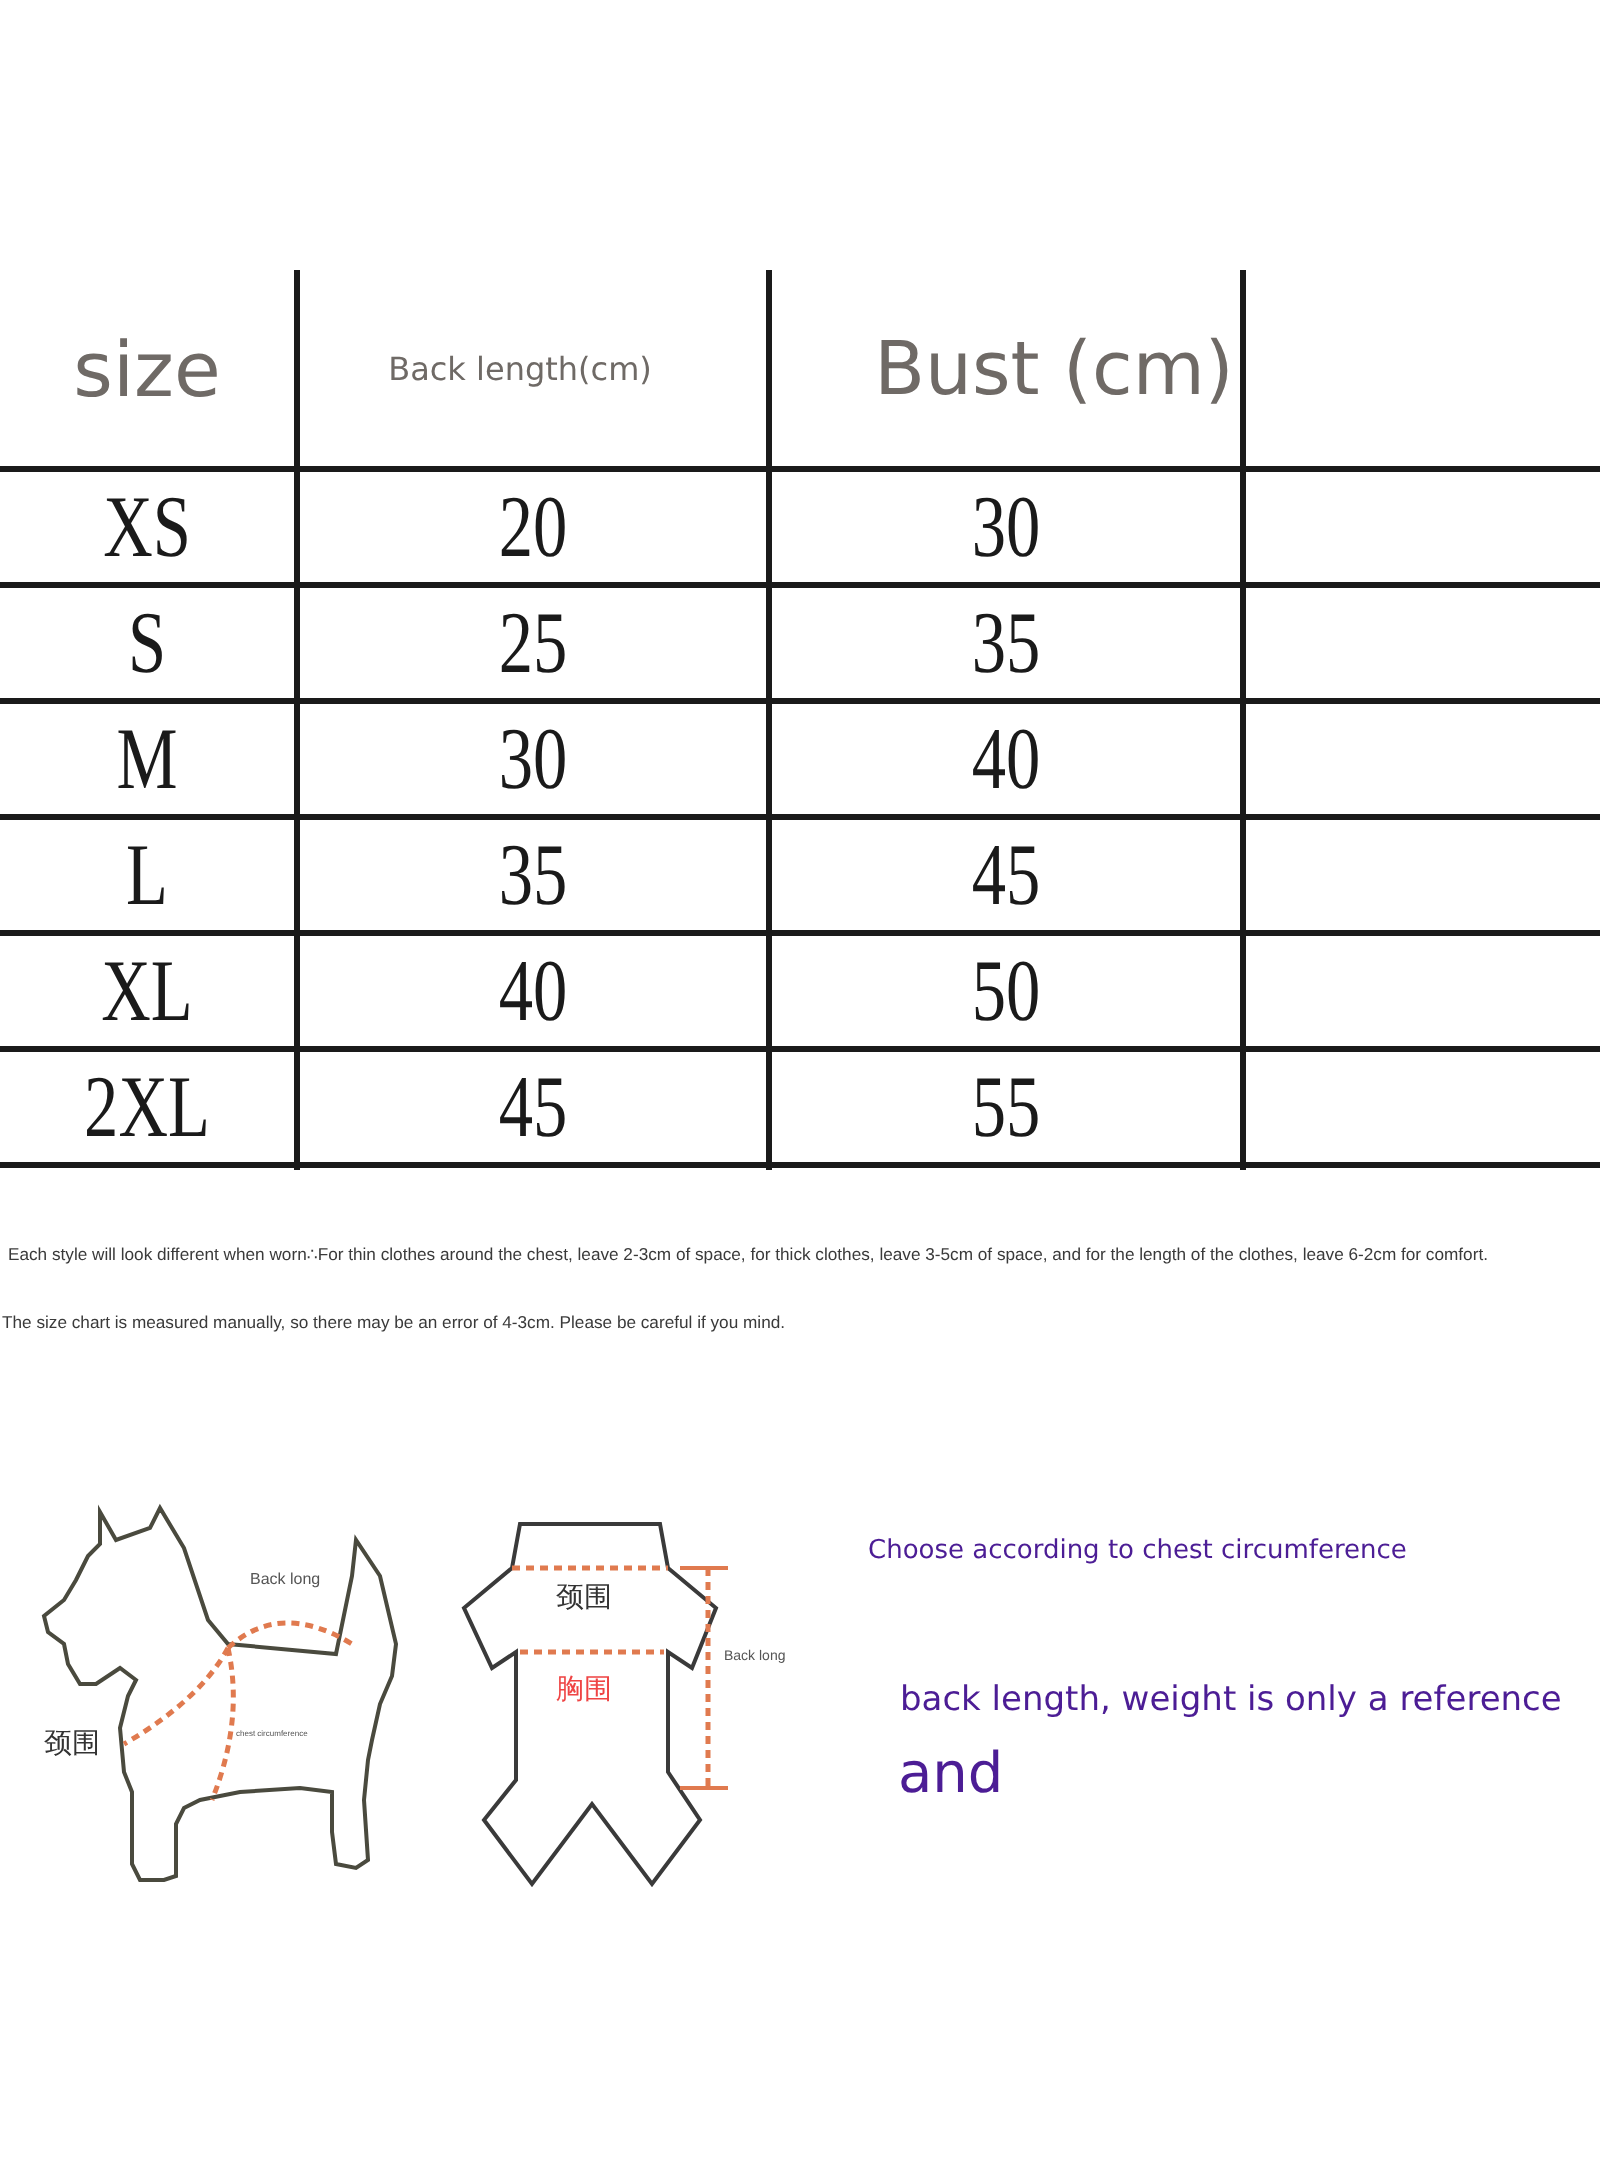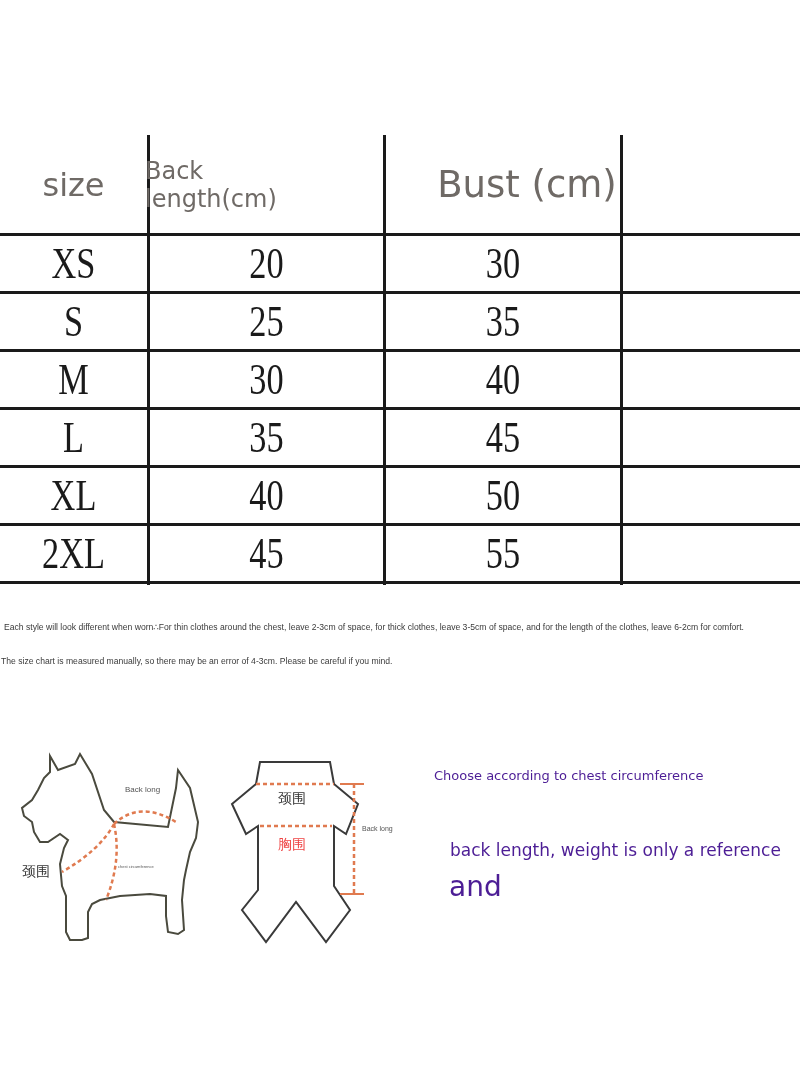--- a/index.html
+++ b/index.html
@@ -21,22 +21,22 @@
   <div class="vline" style="left:383px; top:135px; height:450px;"></div>
   <div class="vline" style="left:620px; top:135px; height:450px;"></div>
   <div class="hline" style="top:233px;"></div>
   <div class="hline" style="top:291px;"></div>
   <div class="hline" style="top:349px;"></div>
   <div class="hline" style="top:407px;"></div>
   <div class="hline" style="top:465px;"></div>
   <div class="hline" style="top:523px;"></div>
   <div class="hline" style="top:581px;"></div>
 
-  <div class="hdr" style="left:0; width:147px; font-size:32px;">size</div>
-  <div class="hdr" style="left:145px; width:194px; font-size:24px;">Back length(cm)</div>
+  <div class="hdr" style="left:0; width:147px; font-size:38px;">size</div>
+  <div class="hdr" style="left:163px; width:194px; font-size:16px;">Back length(cm)</div>
   <div class="hdr" style="left:386px; width:282px; font-size:37px;">Bust (cm)</div>
   <div class="hdr" style="left:623px; width:177px;"></div>
 
   <div>
     <div class="cell" style="left:0; width:147px; top:236px; height:55px;">XS</div>
     <div class="cell" style="left:150px; width:233px; top:236px; height:55px;">20</div>
     <div class="cell" style="left:386px; width:234px; top:236px; height:55px;">30</div>
   </div>
   <div>
     <div class="cell" style="left:0; width:147px; top:294px; height:55px;">S</div>

